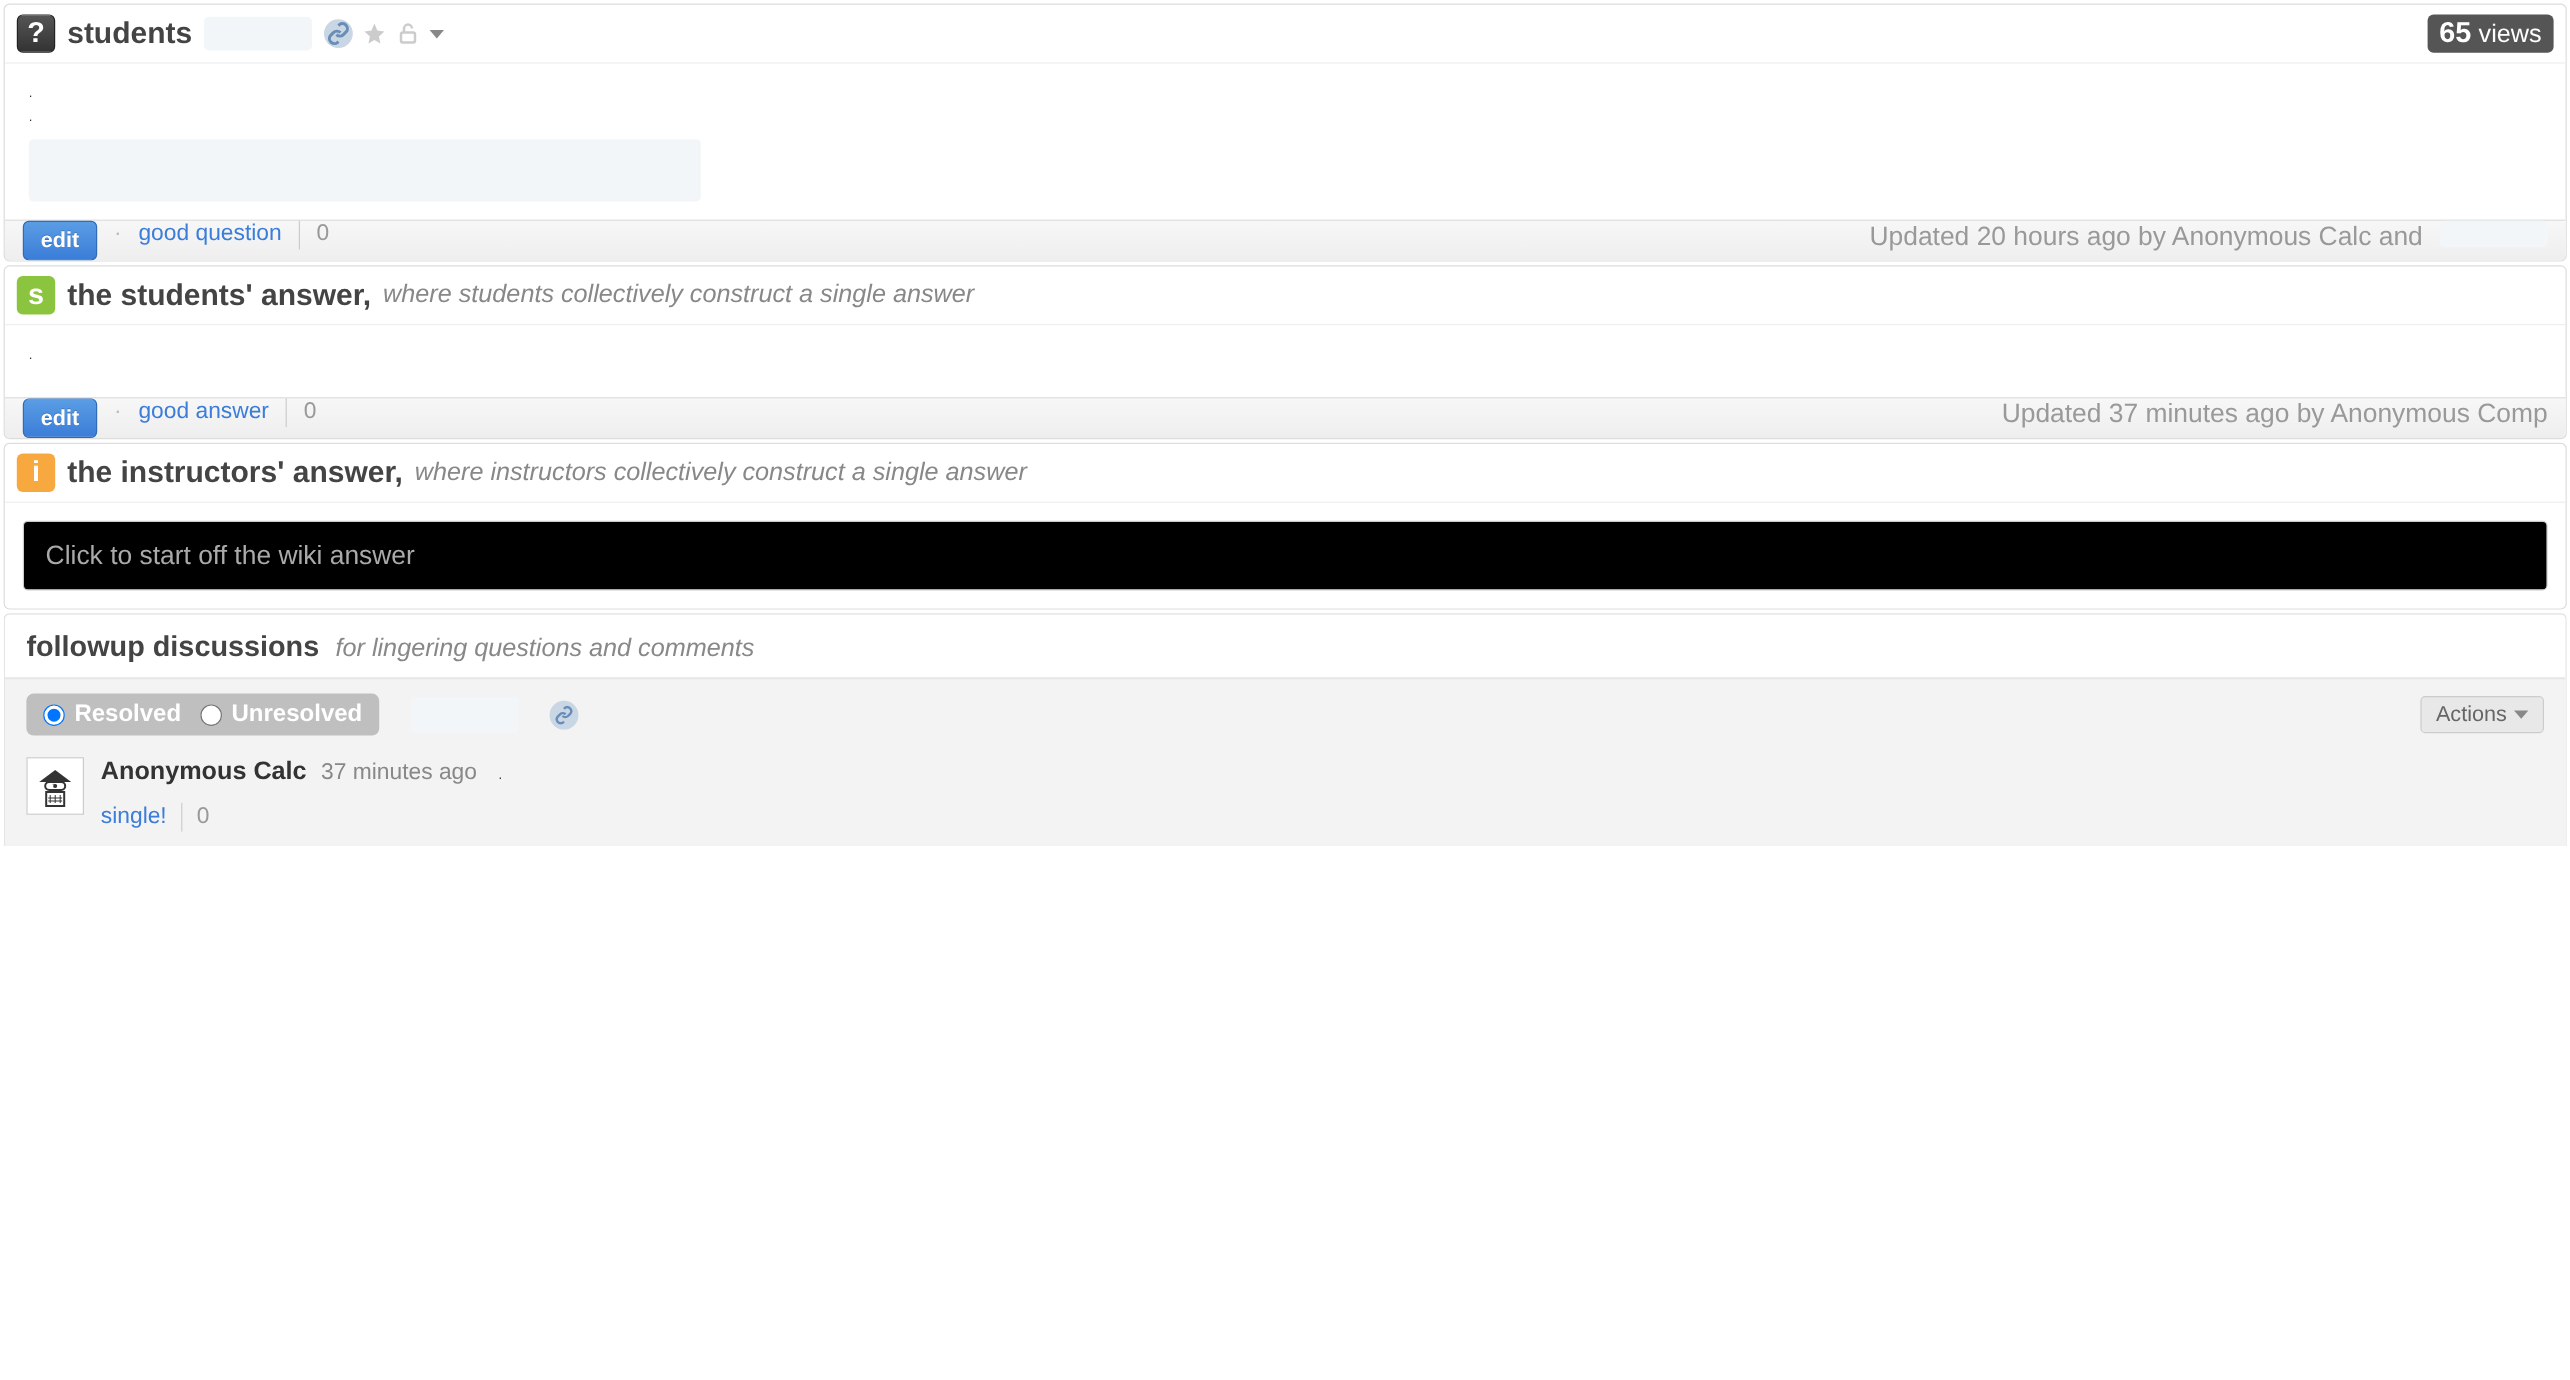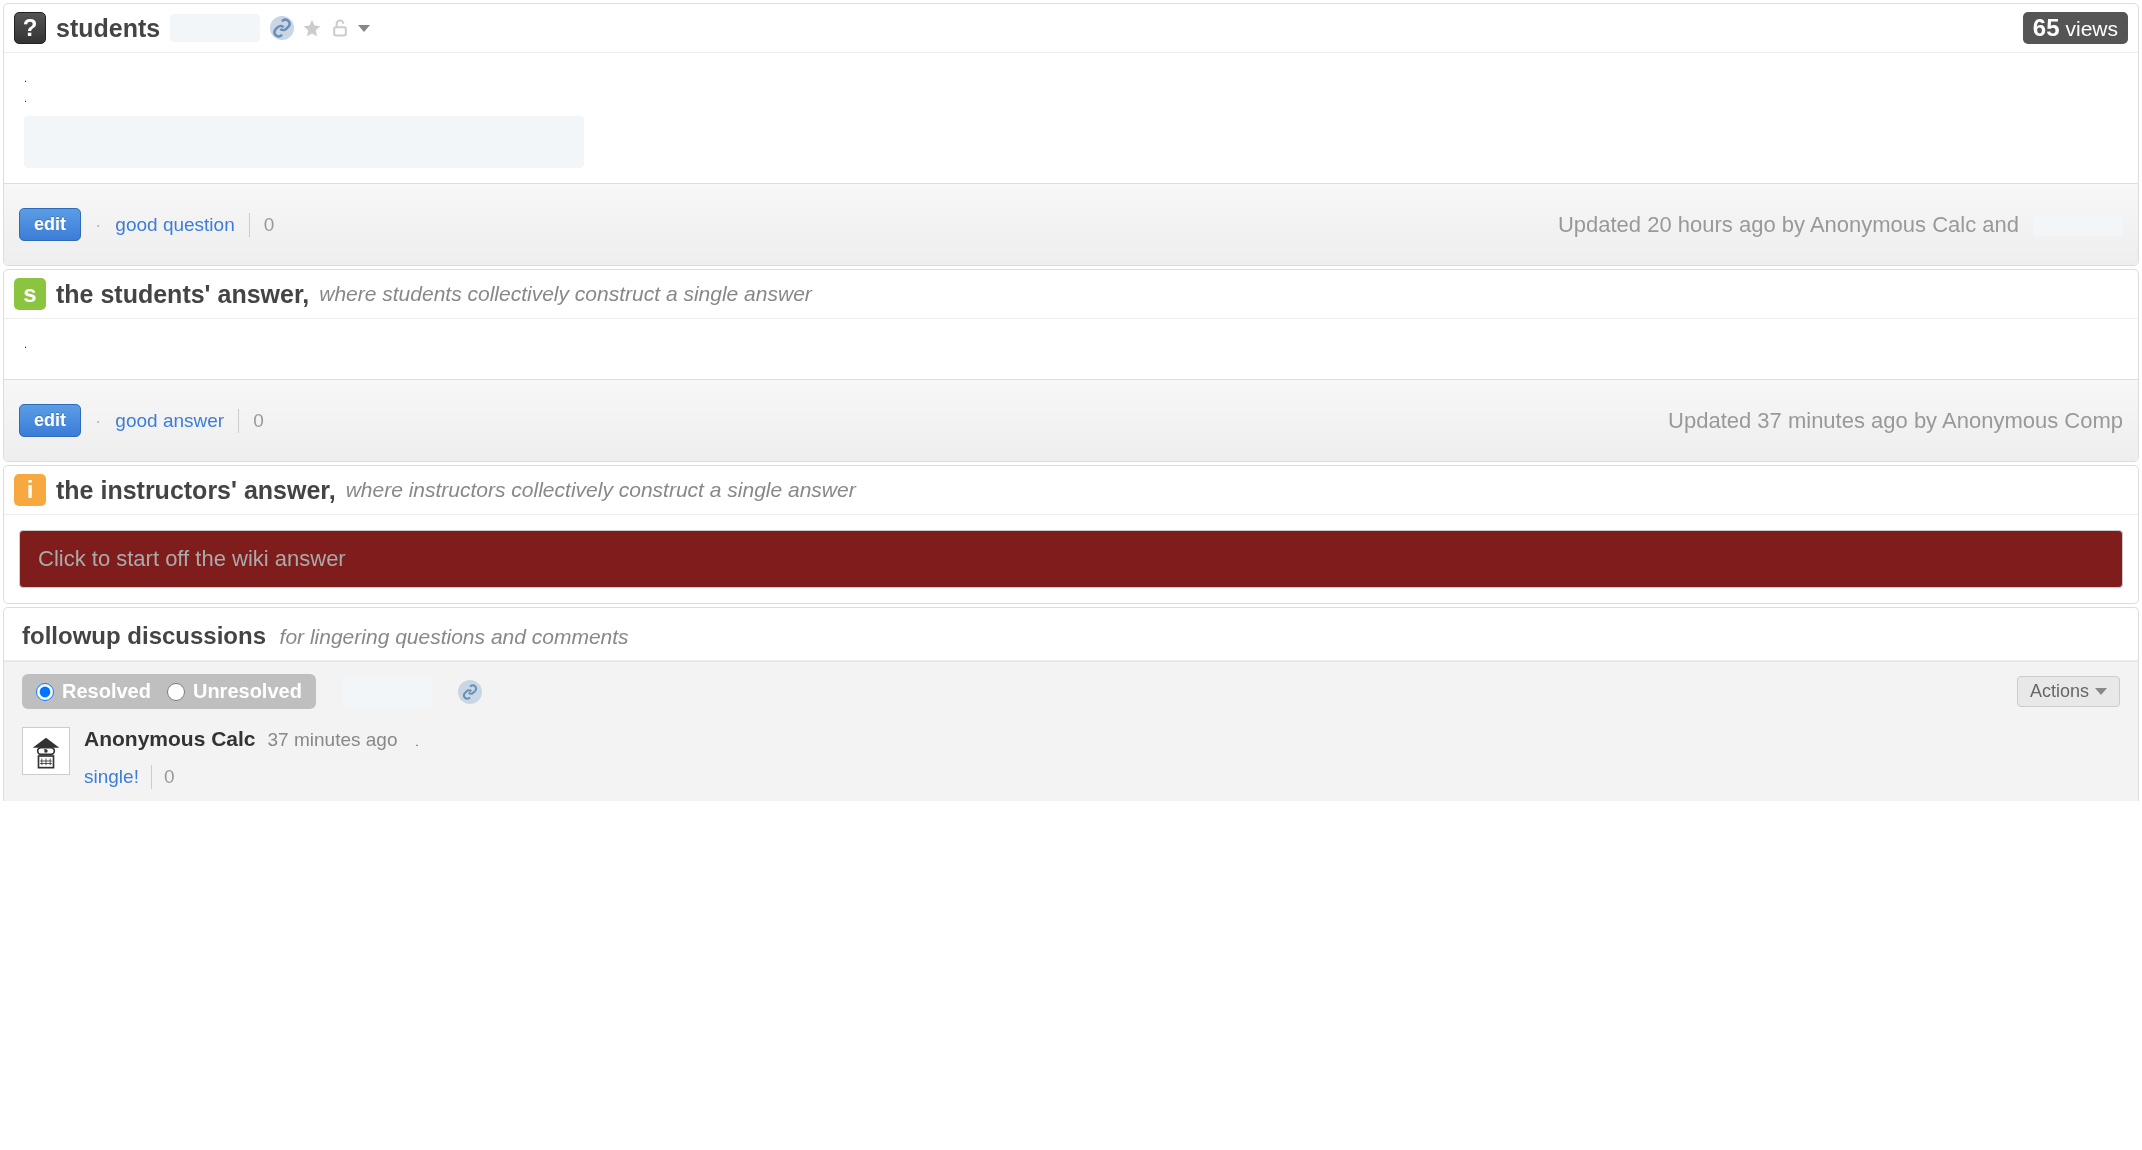--- a/index.html
+++ b/index.html
@@ -6,34 +6,34 @@
 body{font-family:"Helvetica Neue",Helvetica,Arial,sans-serif;background:#fff;font-size:20px;color:#333}
 .panel{border:1px solid #ddd;border-radius:5px;margin:3px;background:#fff;overflow:hidden}
 .panel-header{display:flex;align-items:center;padding:8px 10px;border-bottom:1px solid #eee;gap:10px}
 .panel-title{font-size:25px;font-weight:700;color:#444}
 .panel-subtitle{font-size:21px;font-style:italic;color:#888;font-weight:400}
 .badge-icon{width:32px;height:32px;border-radius:5px;display:flex;align-items:center;justify-content:center;color:#fff;font-weight:700;font-size:24px;flex-shrink:0}
 .badge-q{background:linear-gradient(#555,#333);border:1px solid #222}
 .badge-s{background:#8bc53f}
 .badge-i{background:#f7a940}
 .panel-body{padding:15px 20px;min-height:60px}
-.panel-footer{background:linear-gradient(#f7f7f7,#eee);border-top:1px solid #ddd;padding:24px 15px;display:flex;align-items:center;gap:14px;font-size:19px;color:#999}
+.panel-footer{background:linear-gradient(#f7f7f7,#eee);border-top:1px solid #ddd;padding:0 15px;display:flex;gap:14px;font-size:19px;color:#999}
 .btn-edit{background:linear-gradient(#5a9de4,#3b7dd8);color:#fff;border:1px solid #2e6bb8;border-radius:5px;padding:5px 14px;font-size:18px;font-weight:700;cursor:pointer;text-shadow:0 -1px 0 rgba(0,0,0,.2)}
 .link{color:#3b7dd8;cursor:pointer}
 .vbar{width:1px;height:24px;background:#ccc}
 .dot-sep{color:#bbb}
 .flex-spacer{flex:1}
 .meta{color:#999;font-size:22px}
 .views-badge{margin-left:auto;background:#555;color:#fff;border-radius:5px;padding:2px 10px;font-size:21px;display:flex;align-items:baseline;gap:6px}
 .views-badge .num{font-weight:700;font-size:24px}
 .icon-row{display:flex;align-items:center;gap:8px;color:#bbb}
 .icon-row svg{width:20px;height:20px}
 .caret{width:0;height:0;border-left:6px solid transparent;border-right:6px solid transparent;border-top:7px solid #888;display:inline-block}
 .redact{background:#f3f6f8;border-radius:4px}
-.wiki-input{width:calc(100% - 30px);margin:15px;border:1px solid #ccc;border-radius:4px;padding:15px 18px;font-size:22px;color:#aaa;background:#7f1d1d;cursor:text}
+.wiki-input{width:calc(100% - 30px);margin:15px;border:1px solid #ccc;border-radius:4px;padding:15px 18px;font-size:22px;color:#aaa;background:#000000;cursor:text}
 .followup-header{padding:14px 18px 10px;border-bottom:1px solid #eee}
 .followup-body{background:#f3f3f3;border-top:1px solid #e5e5e5;padding:12px 18px}
 .status-pill{background:#bfbfbf;border-radius:6px;padding:6px 14px;display:inline-flex;align-items:center;gap:16px}
 .radio-opt{display:inline-flex;align-items:center;gap:8px;color:#fff;font-size:20px;font-weight:600;cursor:pointer}
 .radio-opt input{width:18px;height:18px;cursor:pointer}
 .actions-btn{float:right;background:#e8e8e8;border:1px solid #ccc;border-radius:4px;padding:4px 12px;font-size:18px;color:#666;cursor:pointer;display:flex;align-items:center;gap:6px}
 .followup-top{display:flex;align-items:center;gap:26px}
 .comment{display:flex;gap:14px;margin-top:18px}
 .avatar{width:48px;height:48px;border:1px solid #ccc;background:#fff;display:flex;align-items:center;justify-content:center;font-size:30px;flex-shrink:0}
 .comment-body{flex:1}

